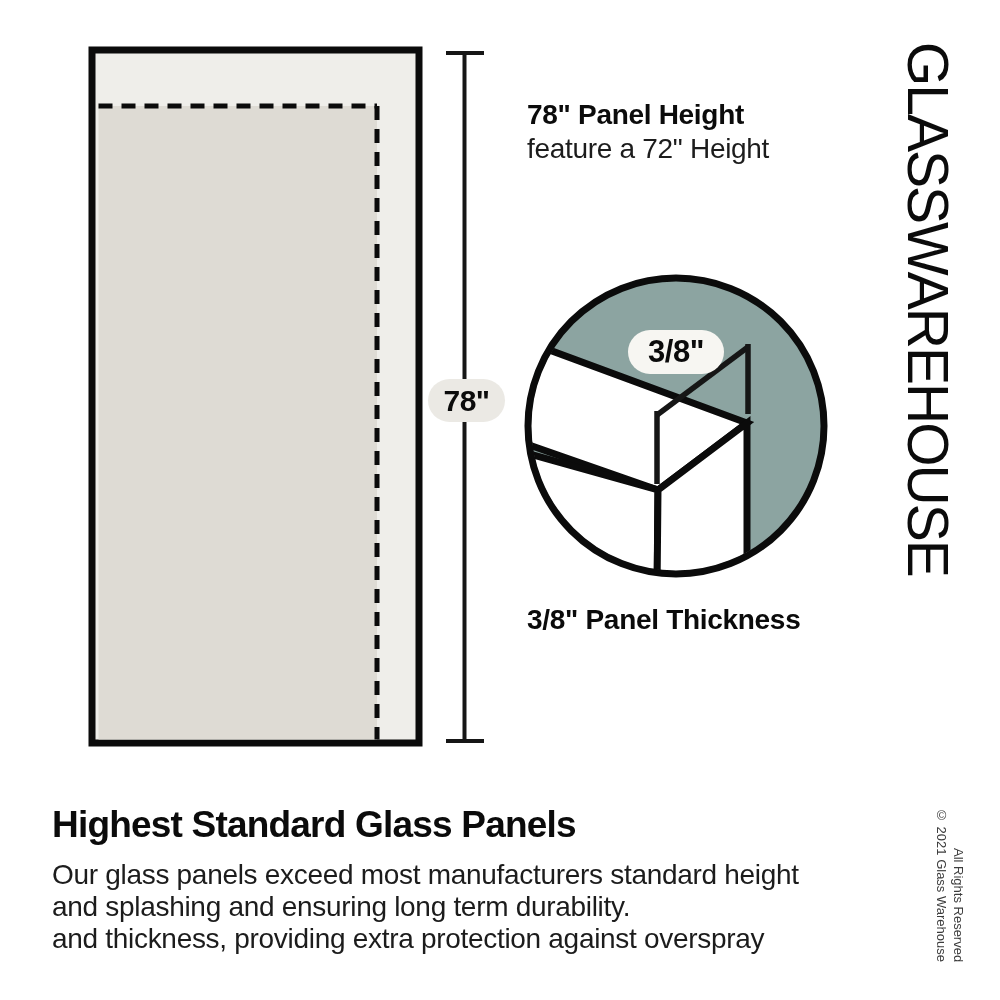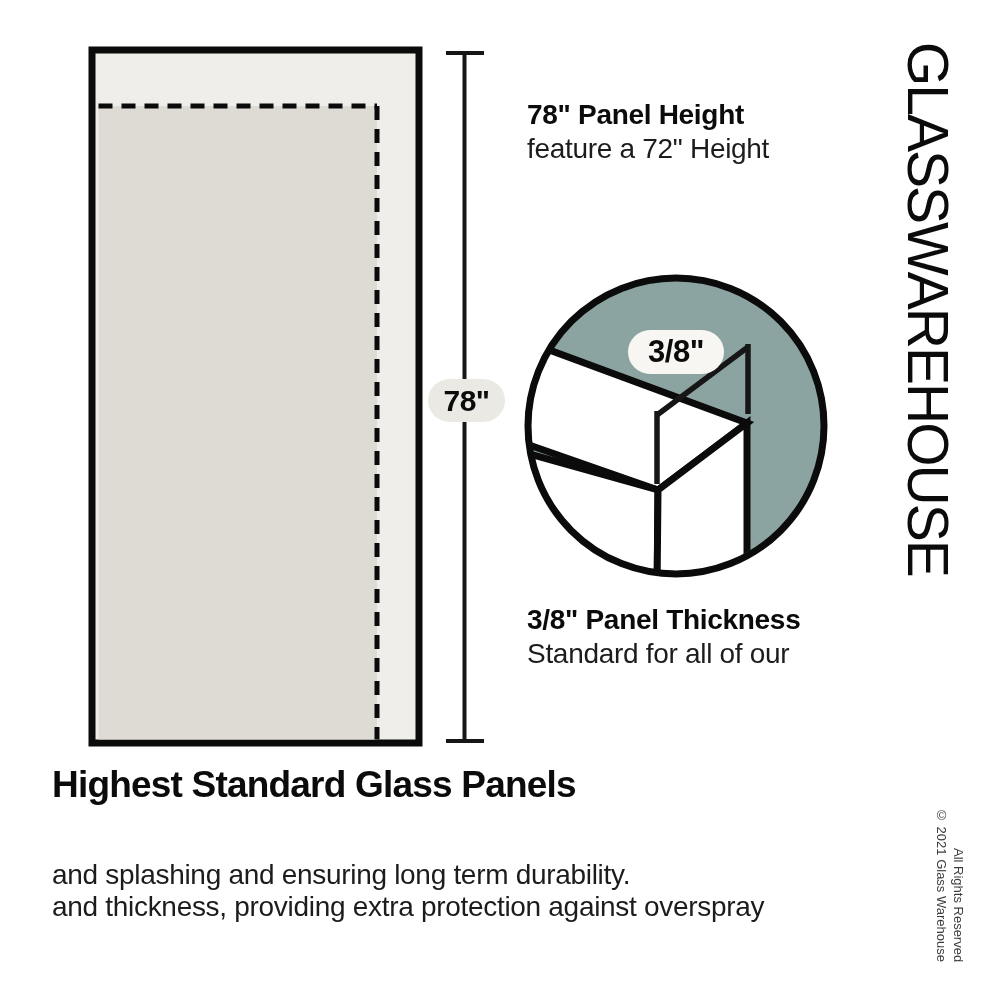--- a/index.html
+++ b/index.html
@@ -46,21 +46,21 @@
   .ann-thickness{left:527px;top:603px;}
 
   .brand-vertical{
     left:899px;top:42px;
     writing-mode:vertical-rl;
     font-size:57px;line-height:1;letter-spacing:-2px;
     color:var(--ink);white-space:nowrap;
   }
 
   .footer-heading{
-    left:52px;top:764px;
+    left:52px;top:804px;
     font-size:37px;font-weight:bold;letter-spacing:-0.8px;
     color:var(--ink);white-space:nowrap;
   }
   .footer-body{
     left:52px;top:859px;
     font-size:28px;line-height:32px;letter-spacing:-0.3px;
     color:var(--text-dark);white-space:nowrap;
   }
   .copyright{
     left:933px;top:798px;height:164px;
@@ -110,27 +110,27 @@
     <span>3/8"</span>
   </div>
 
   <div class="abs annotation ann-height">
     <div class="ann-title">78" Panel Height</div>
     <div>feature a 72" Height</div>
   </div>
 
   <div class="abs annotation ann-thickness">
     <div class="ann-title">3/8" Panel Thickness</div>
-    <div>Standard for all of our</div>
   </div>
 
   <div class="abs brand-vertical">GLASSWAREHOUSE</div>
 
   <div class="abs footer-heading">Highest Standard Glass Panels</div>
   <div class="abs footer-body">
+    <div>Our glass panels exceed most manufacturers standard height</div>
     <div>and splashing and ensuring long term durability.</div>
     <div>and thickness, providing extra protection against overspray</div>
   </div>
 
   <div class="abs copyright">
     <div>© 2021 Glass Warehouse</div>
     <div>All Rights Reserved</div>
   </div>
 
 </div>

